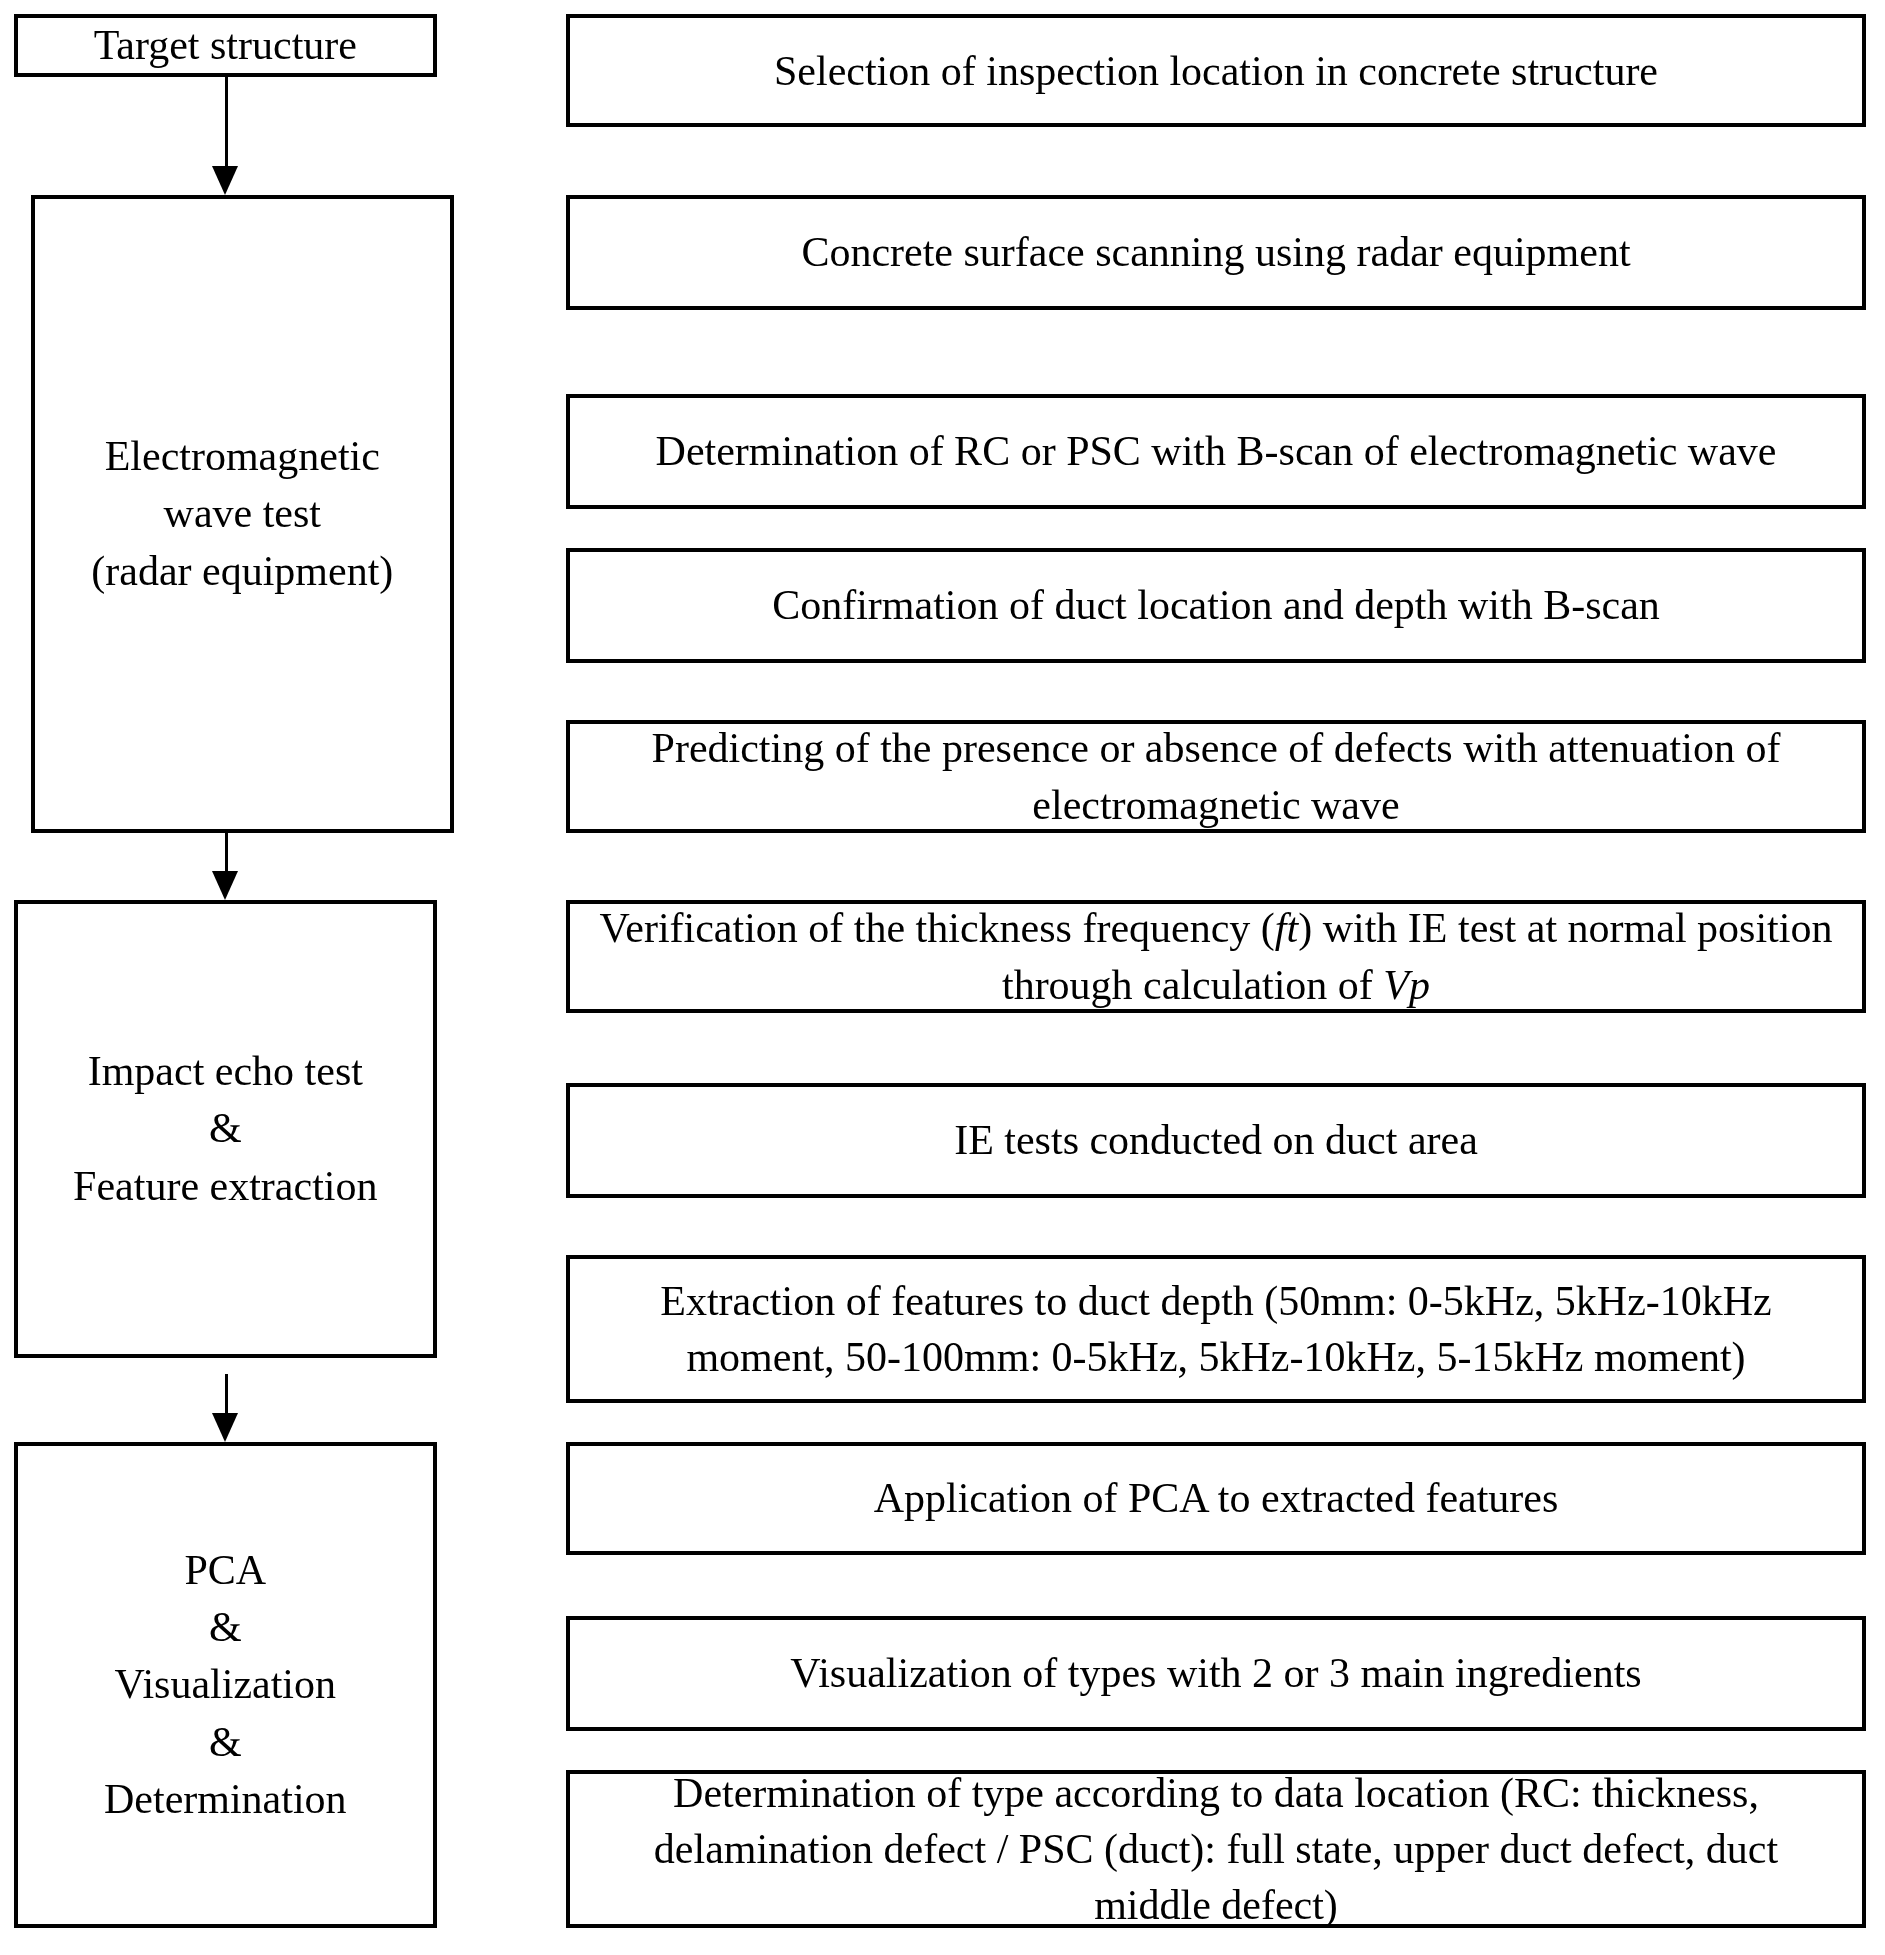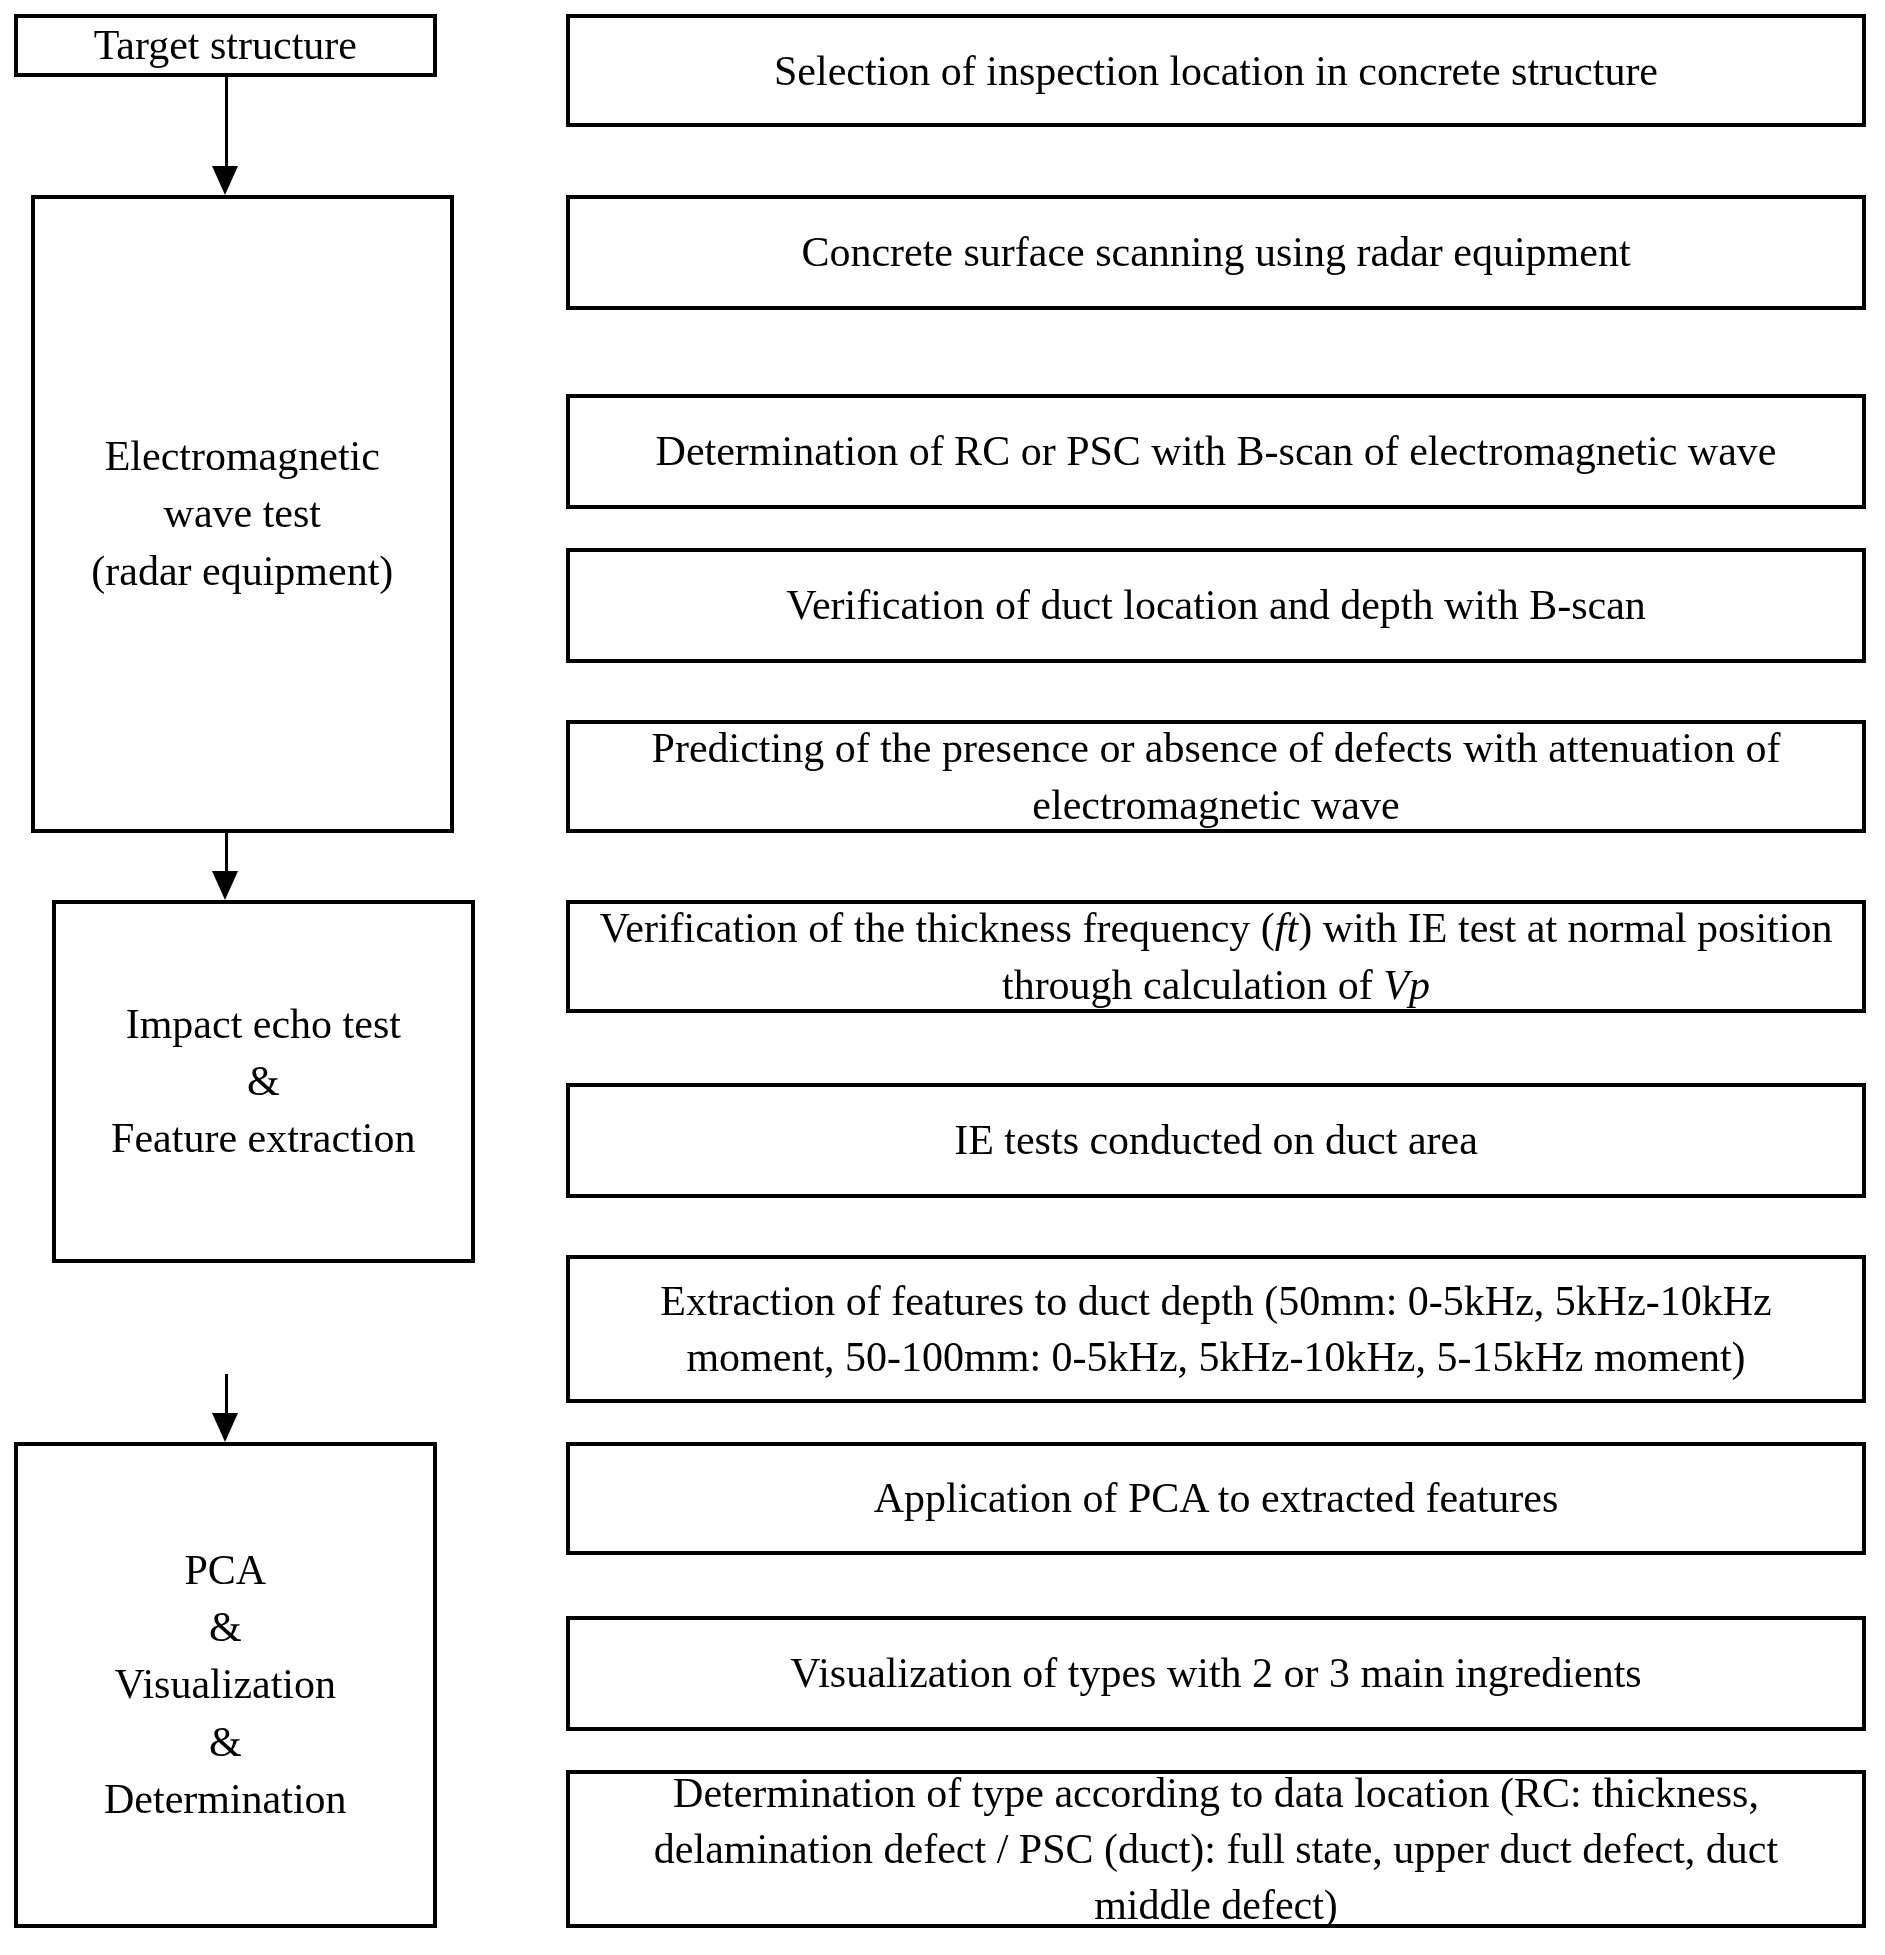--- a/index.html
+++ b/index.html
@@ -74,21 +74,21 @@
   <div class="box stage" style="left:14.3px; top:14.3px; width:423px; height:63px;">
     <span class="txt">Target structure</span>
   </div>
 
   <div class="box stage" style="left:14.3px; top:195px; width:423px; height:638px;margin-left:17px;">
     <span class="txt">Electromagnetic
 wave test
 (radar equipment)</span>
   </div>
 
-  <div class="box stage" style="left:14.3px; top:900px; width:423px; height:363px;margin-left:38px;">
+  <div class="box stage" style="left:14.3px; top:900px; width:423px; height:458px;">
     <span class="txt">Impact echo test
 &amp;
 Feature extraction</span>
   </div>
 
   <div class="box stage" style="left:14.3px; top:1442px; width:423px; height:486px;">
     <span class="txt">PCA
 &amp;
 Visualization
 &amp;
@@ -116,21 +116,21 @@
 
   <div class="box step" style="left:566px; top:195px; width:1300px; height:115px;">
     <span class="txt">Concrete surface scanning using radar equipment</span>
   </div>
 
   <div class="box step" style="left:566px; top:372px; width:1300px; height:115px;margin-top:22px;">
     <span class="txt">Determination of RC or PSC with B-scan of electromagnetic wave</span>
   </div>
 
   <div class="box step" style="left:566px; top:548px; width:1300px; height:115px;">
-    <span class="txt">Verification of duct location and depth with B-scan</span>
+    <span class="txt">Confirmation of duct location and depth with B-scan</span>
   </div>
 
   <div class="box step" style="left:566px; top:720px; width:1300px; height:113px;">
     <span class="txt">Predicting of the presence or absence of defects with attenuation of
 electromagnetic wave</span>
   </div>
 
   <div class="box step" style="left:566px; top:900px; width:1300px; height:113px;">
     <span class="txt" id="verification-rich"><span>Verification of the thickness frequency (</span><span class="ital">ft</span><span>) with IE test at normal position
 through calculation of </span><span class="ital">Vp</span></span>

